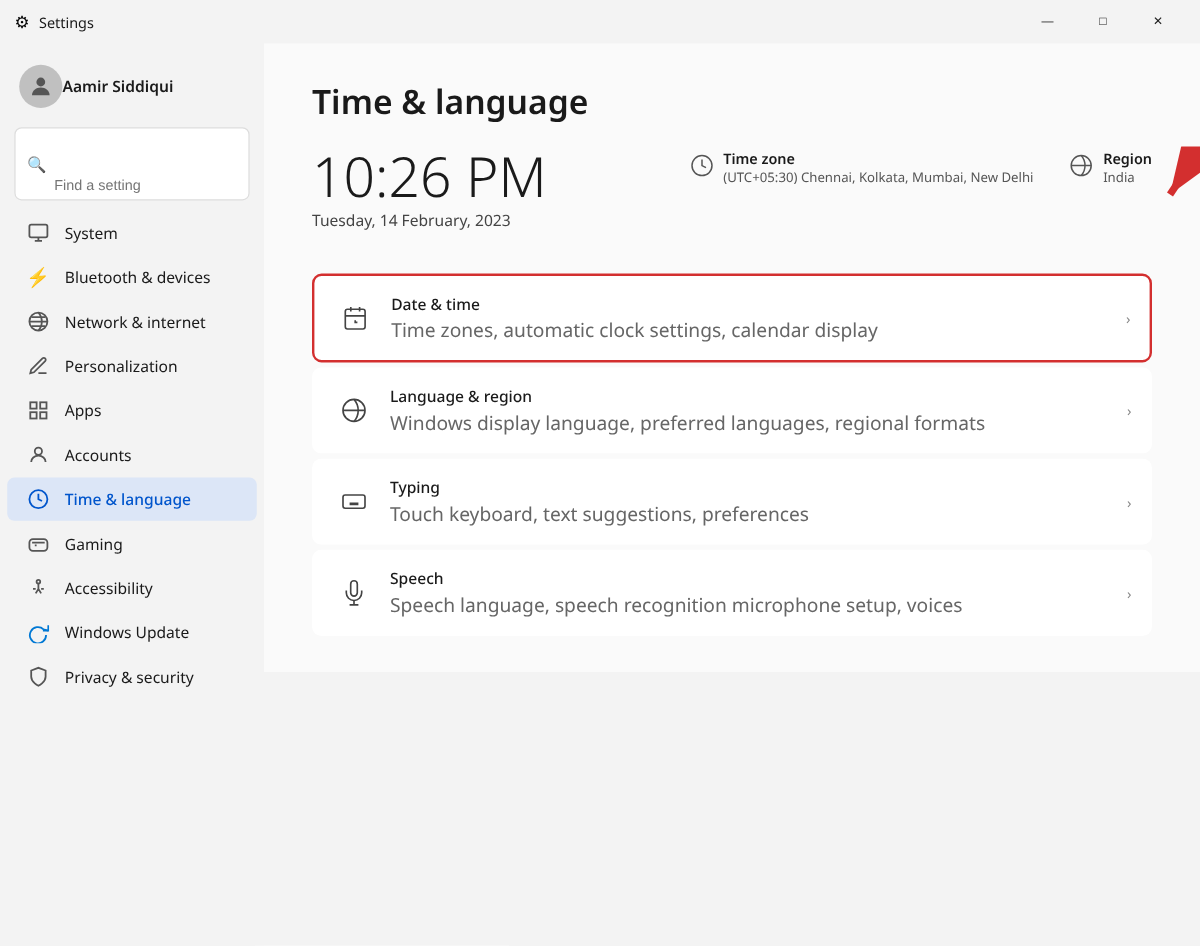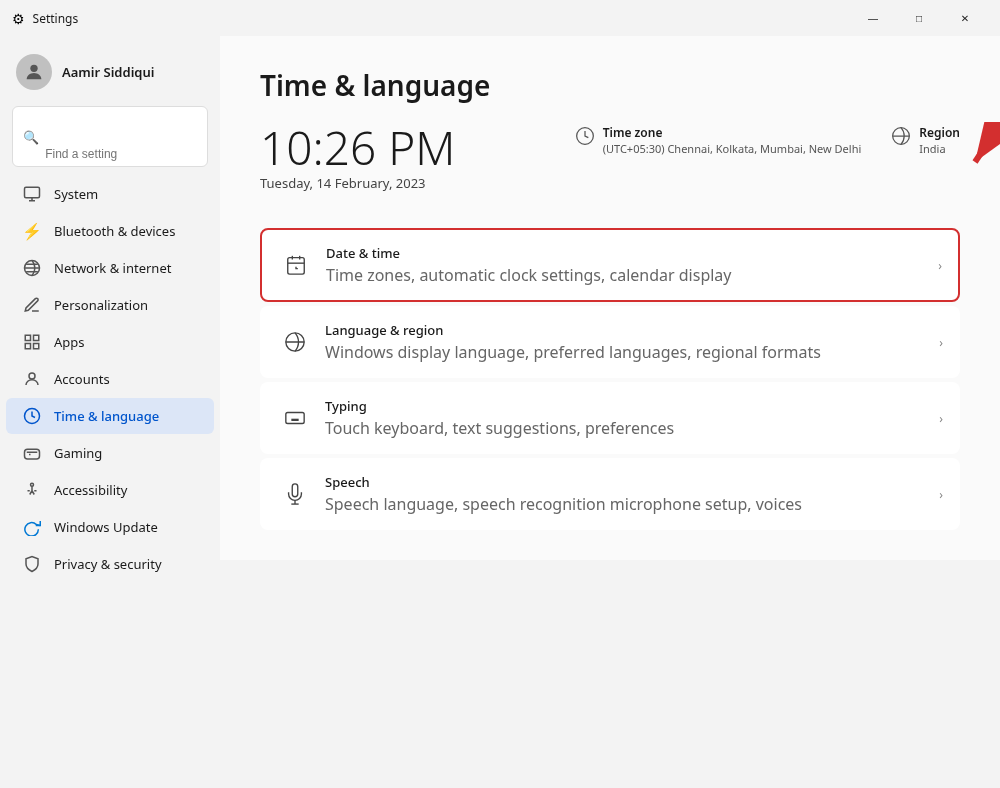--- a/index.html
+++ b/index.html
@@ -61,21 +61,20 @@
       width: 220px;
       background: #f3f3f3;
       display: flex;
       flex-direction: column;
       padding: 8px 0;
       flex-shrink: 0;
     }
     .user-profile {
       display: flex;
       align-items: center;
-      gap: 10px;
       padding: 10px 16px 16px 16px;
     }
     .avatar {
       width: 36px;
       height: 36px;
       border-radius: 50%;
       background: #c0c0c0;
       display: flex;
       align-items: center;
       justify-content: center;
@@ -168,21 +167,21 @@
       font-size: 13px;
       color: #444;
     }
     .time-info {
       display: flex;
       gap: 30px;
       align-items: flex-start;
     }
     .info-block {
       display: flex;
-      align-items: flex-start;
+      align-items: center;
       gap: 8px;
     }
     .info-icon {
       font-size: 18px;
       color: #555;
       margin-top: 2px;
     }
     .info-content {}
     .info-label {
       font-size: 12px;

